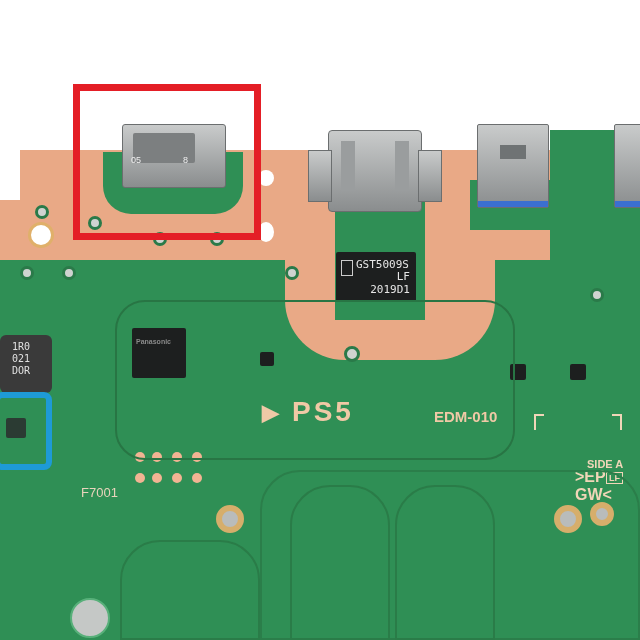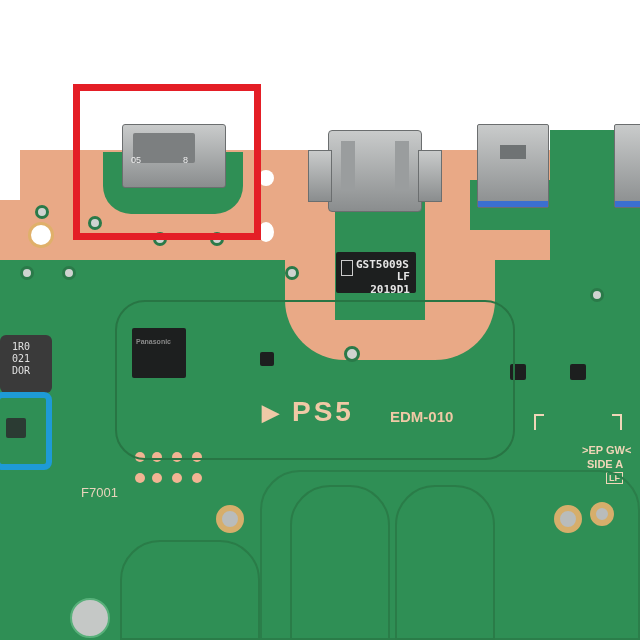--- a/index.html
+++ b/index.html
@@ -51,21 +51,21 @@
 
 <div class="abs" style="left:73px;top:84px;width:188px;height:156px;border:7px solid #e41e26;box-sizing:border-box;"></div>
 
 <div class="metal" style="left:328px;top:130px;width:92px;height:80px;border-radius:4px;">
   <div class="abs" style="left:12px;top:10px;width:14px;height:50px;background:#9a9d9e;"></div>
   <div class="abs" style="left:66px;top:10px;width:14px;height:50px;background:#9a9d9e;"></div>
 </div>
 <div class="metal" style="left:308px;top:150px;width:22px;height:50px;"></div>
 <div class="metal" style="left:418px;top:150px;width:22px;height:50px;"></div>
 
-<div class="chip" style="left:336px;top:252px;width:80px;height:41px;font-weight:bold;">
+<div class="chip" style="left:336px;top:252px;width:80px;height:50px;">
   <span class="abs" style="left:5px;top:8px;width:10px;height:14px;border:1px solid #ccc;"></span>
   <span class="abs" style="left:20px;top:6px;font-size:11px;color:#e6e6e6;font-family:'DejaVu Sans Mono',monospace;">GST5009S</span>
   <span class="abs" style="right:6px;top:18px;font-size:11px;color:#e6e6e6;font-family:'DejaVu Sans Mono',monospace;">LF</span>
   <span class="abs" style="right:6px;top:31px;font-size:11px;color:#e6e6e6;font-family:'DejaVu Sans Mono',monospace;">2019D1</span>
 </div>
 
 <div class="metal" style="left:477px;top:124px;width:70px;height:82px;border-radius:2px;">
   <div class="abs" style="left:22px;top:20px;width:26px;height:14px;background:#6f7374;"></div>
   <div class="abs" style="left:0;bottom:0;width:70px;height:6px;background:#3b6fd0;"></div>
 </div>
@@ -95,22 +95,22 @@
 <div class="pad" style="left:152px;top:452px;width:10px;height:10px;"></div>
 <div class="pad" style="left:172px;top:452px;width:10px;height:10px;"></div>
 <div class="pad" style="left:192px;top:452px;width:10px;height:10px;"></div>
 <div class="pad" style="left:135px;top:473px;width:10px;height:10px;"></div>
 <div class="pad" style="left:152px;top:473px;width:10px;height:10px;"></div>
 <div class="pad" style="left:172px;top:473px;width:10px;height:10px;"></div>
 <div class="pad" style="left:192px;top:473px;width:10px;height:10px;"></div>
 
 <div class="abs silk" style="left:262px;top:400px;font-size:22px;color:#f0c9a6;">▶</div>
 <div class="abs silk" style="left:292px;top:396px;font-size:28px;letter-spacing:3px;color:#f0c9a6;font-weight:bold;">PS5</div>
-<div class="abs silk" style="left:390px;top:408px;font-size:15px;color:#f0c9a6;">EDM-010</div>
-<div class="abs silk" style="left:575px;top:444px;font-size:11px;color:#f0d6b8;margin-left:7px;">&gt;EP GW&lt;</div>
+<div class="abs silk" style="left:434px;top:408px;font-size:15px;color:#f0c9a6;">EDM-010</div>
+<div class="abs silk" style="left:575px;top:468px;font-size:16px;color:#f0d6b8;">&gt;EP GW&lt;</div>
 <div class="abs silk" style="left:587px;top:458px;font-size:11px;color:#f0d6b8;">SIDE A</div>
 <div class="abs silk" style="left:606px;top:472px;font-size:9px;border:1px solid #f0d6b8;padding:0 2px;">LF</div>
 <div class="abs silk" style="left:81px;top:485px;font-size:13px;color:#e9d4bc;font-weight:normal;">F7001</div>
 
 <div class="abs" style="left:534px;top:414px;width:8px;height:14px;border-left:2px solid #f0d6b8;border-top:2px solid #f0d6b8;"></div>
 <div class="abs" style="left:612px;top:414px;width:8px;height:14px;border-right:2px solid #f0d6b8;border-top:2px solid #f0d6b8;"></div>
 
 <div class="goldring" style="left:216px;top:505px;width:28px;height:28px;"></div>
 <div class="goldring" style="left:554px;top:505px;width:28px;height:28px;"></div>
 <div class="goldring" style="left:590px;top:502px;width:24px;height:24px;"></div>

